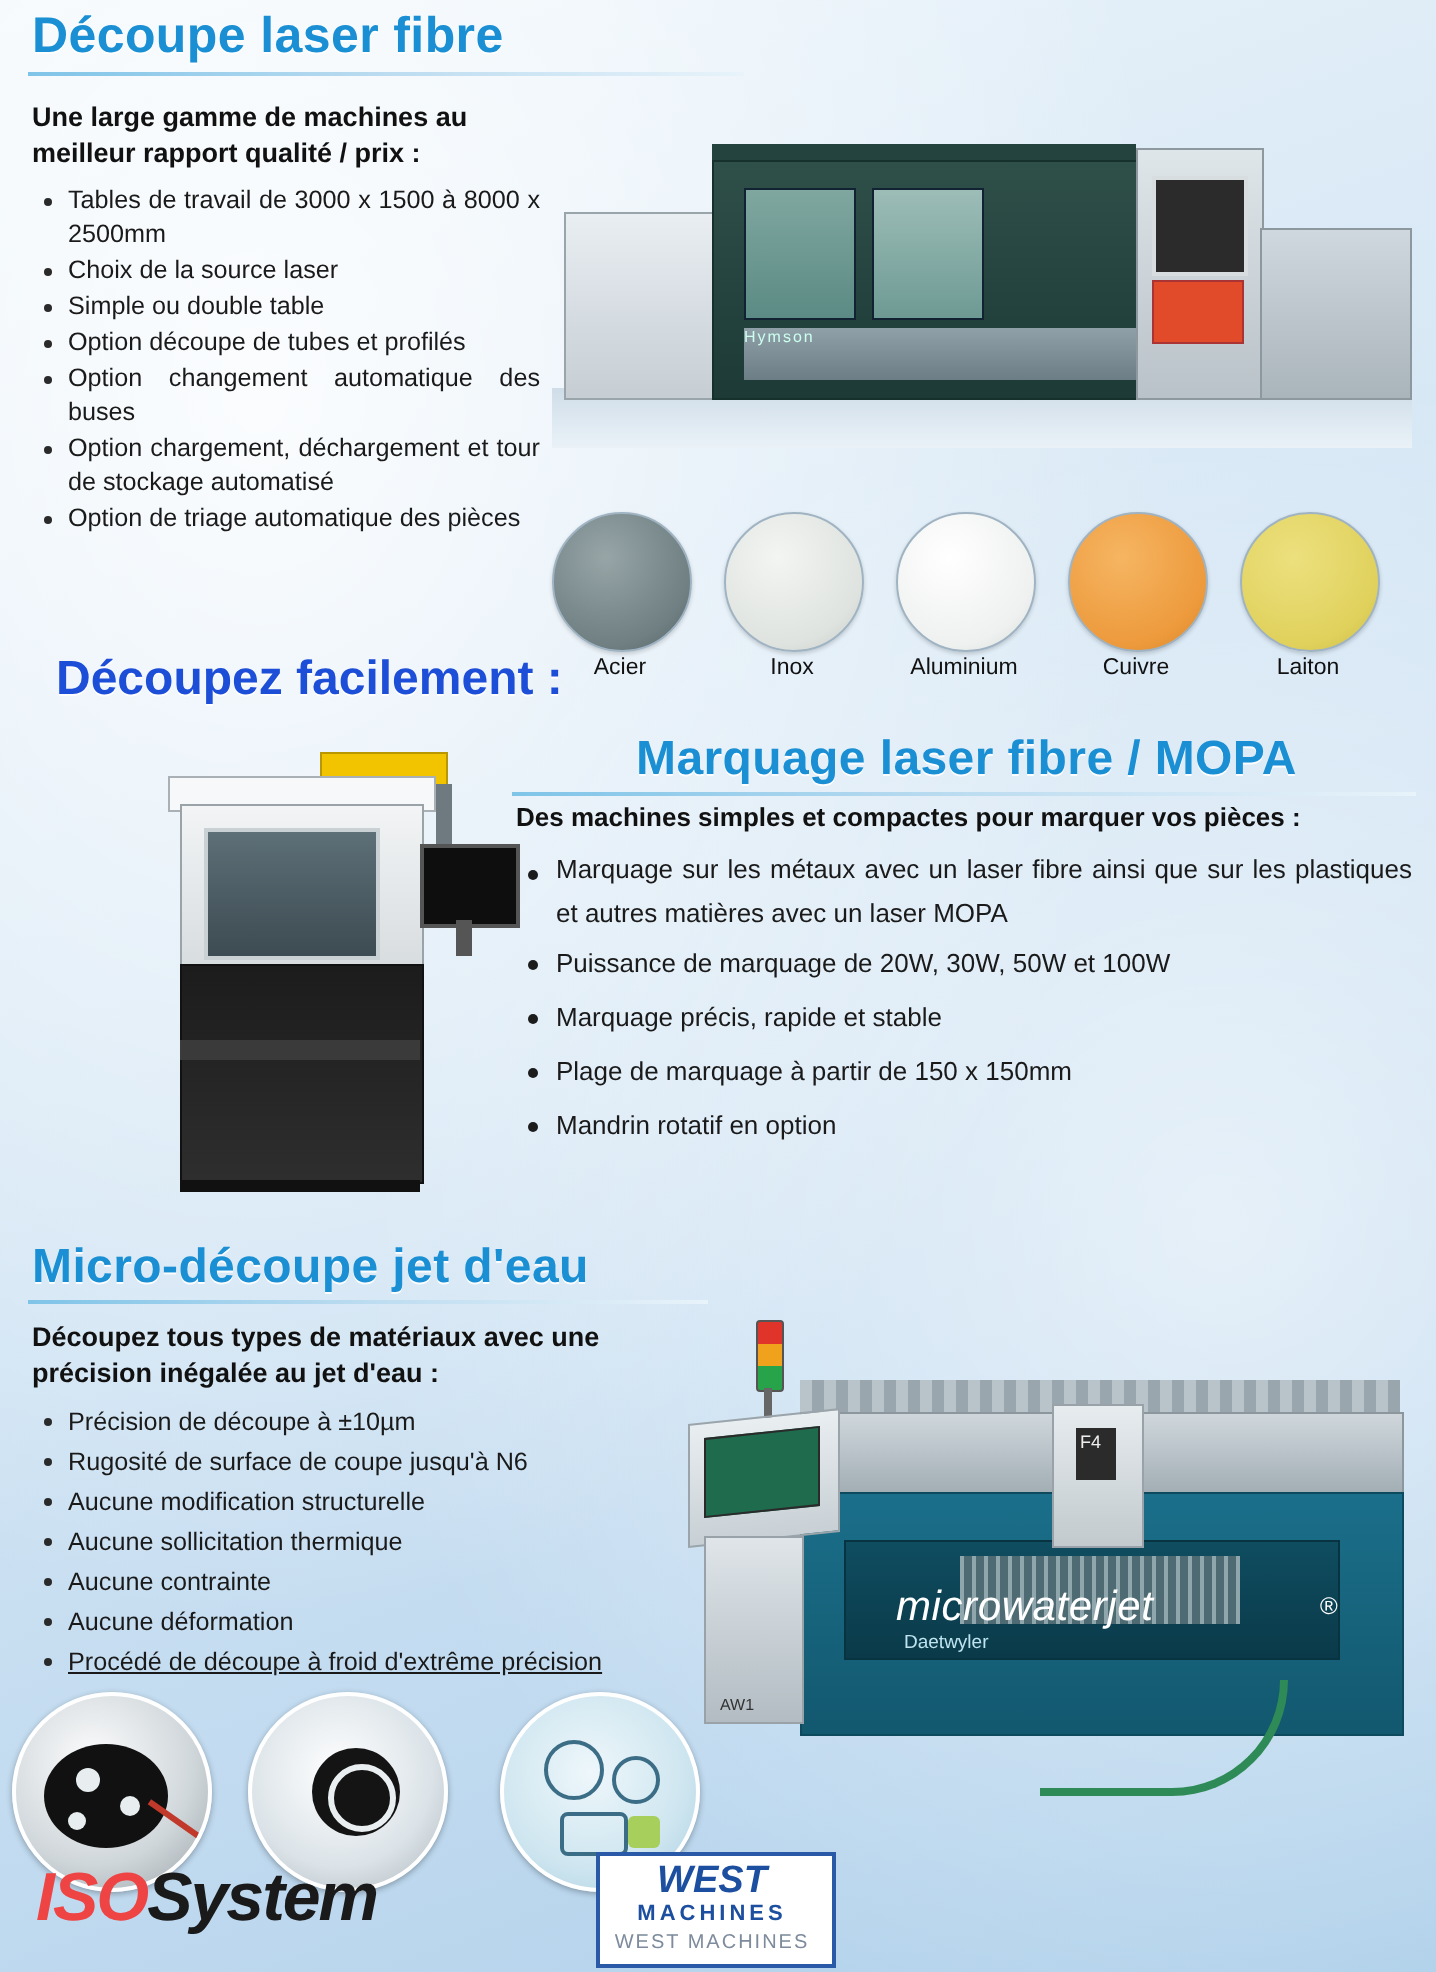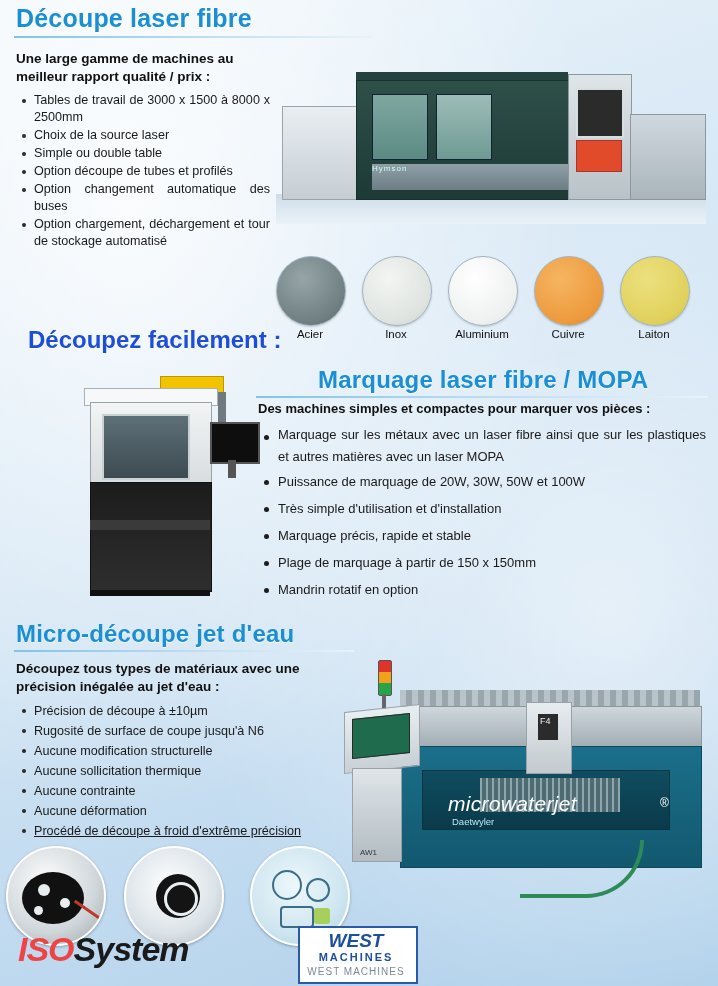--- a/index.html
+++ b/index.html
@@ -126,20 +126,21 @@
 
   <div class="lead" style="left:16px;top:50px;width:250px;">Une large gamme de machines au meilleur rapport qualité / prix :</div>
 
   <ul class="b" style="left:18px;top:92px;width:252px;">
     <li>Tables de travail de 3000 x 1500 à 8000 x 2500mm</li>
     <li>Choix de la source laser</li>
     <li>Simple ou double table</li>
     <li>Option découpe de tubes et profilés</li>
     <li>Option changement automatique des buses</li>
     <li>Option chargement, déchargement et tour de stockage automatisé</li>
+    <li>Option de triage automatique des pièces</li>
   </ul>
 
   <div class="m1">
     <div class="floor"></div>
 
     <div class="bodyL"></div>
     <div class="cabTop"></div>
     <div class="cab"></div>
     <div class="win"></div>
     <div class="win2"></div>
@@ -171,21 +172,20 @@
   <div style="position:absolute;left:28px;top:326px;font-size:24px;font-weight:bold;color:#1d4ed8;text-shadow:0 1px 0 #fff;">Découpez facilement :</div>
 
   <div class="h-title" style="left:318px;top:366px;font-size:24px;">Marquage laser fibre / MOPA</div>
   <div class="rule" style="left:256px;top:396px;width:452px;"></div>
 
   <div class="lead" style="left:258px;top:400px;width:450px;font-size:13px;">Des machines simples et compactes pour marquer vos pièces :</div>
 
   <ul class="b big" style="left:258px;top:424px;width:448px;">
     <li style="line-height:22px;">Marquage sur les métaux avec un laser fibre ainsi que sur les plastiques et autres matières avec un laser MOPA</li>
     <li>Puissance de marquage de 20W, 30W, 50W et 100W</li>
-    <li>Très simple d'utilisation et d'installation</li>
     <li>Marquage précis, rapide et stable</li>
     <li>Plage de marquage à partir de 150 x 150mm</li>
     <li>Mandrin rotatif en option</li>
   </ul>
 
   <div class="m2">
     <div class="yellow"></div>
     <div class="cap"></div>
     <div class="upper"></div>
     <div class="glass"></div>

